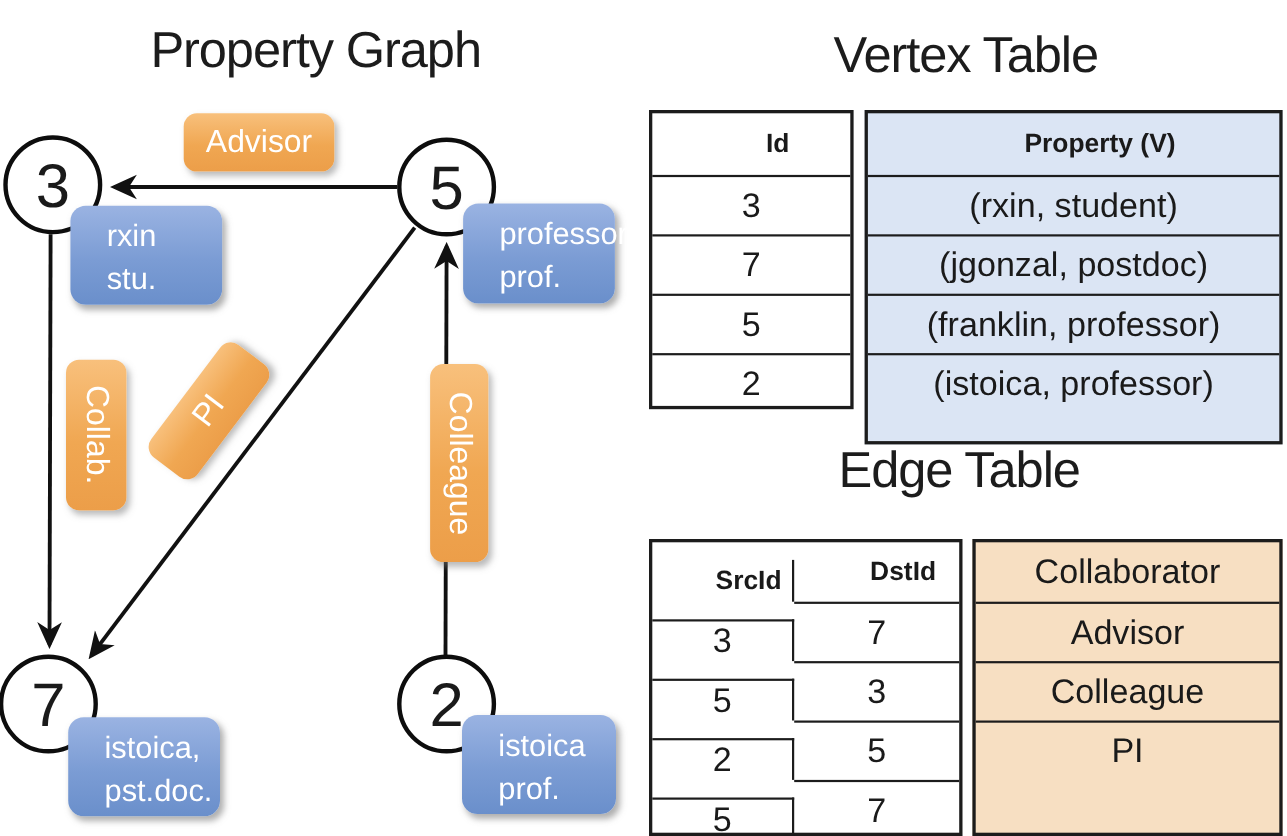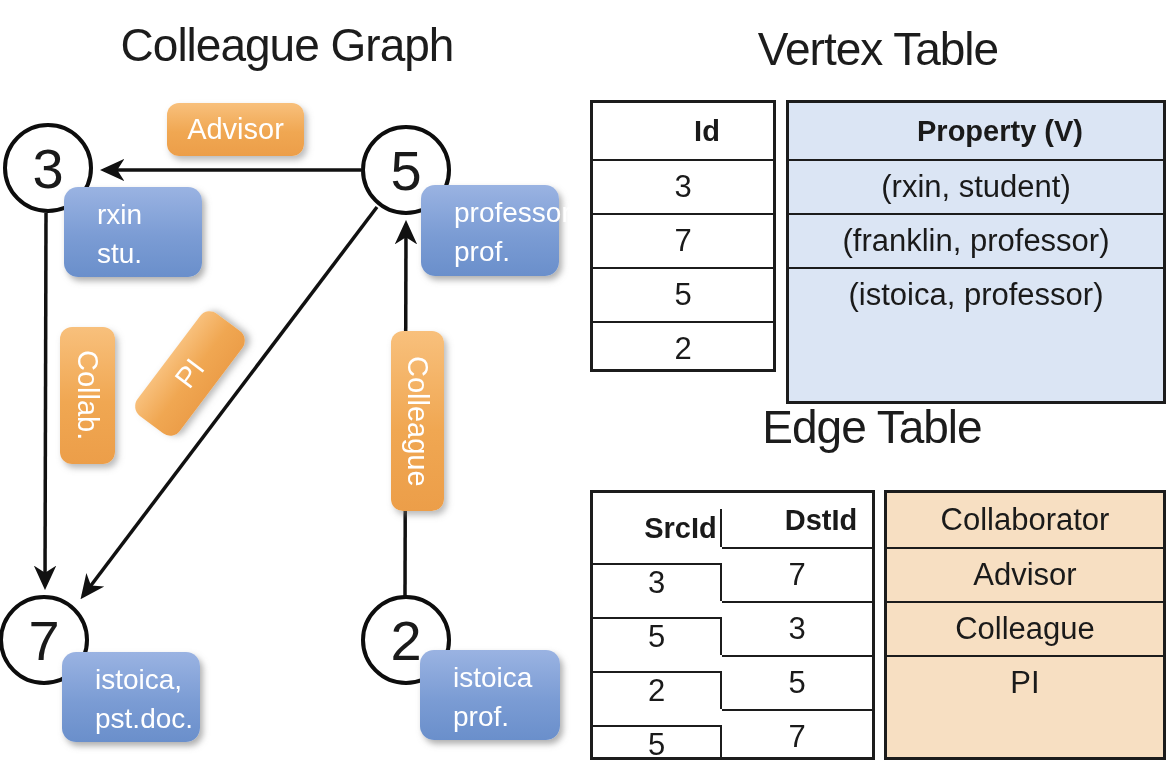--- a/index.html
+++ b/index.html
@@ -30,31 +30,31 @@
     box-shadow:3px 4px 6px rgba(120,120,120,0.5);
     color:#fff;font-size:29px;display:flex;align-items:center;justify-content:center;
   }
   .elabel .vtext{writing-mode:vertical-rl;}
   
   .tcol{position:absolute;border:3px solid #1c1c1c;box-sizing:border-box;display:grid;}
   .tcell{
     display:flex;align-items:center;justify-content:center;
     font-size:31px;border-top:2.5px solid #1c1c1c;box-sizing:border-box;white-space:nowrap;
   }
-  .tcell.head{font-weight:bold;font-size:29px;padding-left:48px;}
+  .tcell.head{font-weight:bold;font-size:24px;padding-left:48px;}
   .tcell:first-child, .tcell.no-top{border-top:none;}
   .vfill{background:var(--table-blue);}
   .efill{background:var(--table-tan);}
   .twocol{grid-template-columns:129px 1fr;}
   .twocol .tcell.rborder{border-right:2.5px solid #1c1c1c;margin-top:16px;}
 </style>
 </head>
 <body style="--orange-light: #f8c07c; --orange-mid: #f0a752; --orange-dark: #ec9e49; --blue-light: #9ab3e2; --blue-mid: #7b9cd4; --blue-dark: #6a8fcb; --table-blue: #dbe5f4; --table-tan: #f7dfc2;">
 
-<div class="title" style="left:287px;top:18px;">Colleague Graph</div>
+<div class="title" style="left:287px;top:18px;">Property Graph</div>
 
 <svg id="graph-canvas" viewBox="0 0 575 760" xmlns="http://www.w3.org/2000/svg">
   <defs>
     <marker id="arrow" viewBox="0 0 12 12" refX="10" refY="6" markerWidth="7" markerHeight="7" orient="auto-start-reverse">
       <path d="M0,0.5 L12,6 L0,11.5 L3.5,6 Z" fill="#111"></path>
     </marker>
   </defs>
   <line x1="361" y1="170" x2="104" y2="170" stroke="#111" stroke-width="3.5" marker-end="url(#arrow)"></line>
   <line x1="46" y1="213" x2="45" y2="586" stroke="#111" stroke-width="3.5" marker-end="url(#arrow)"></line>
   <line x1="377" y1="207" x2="83" y2="596" stroke="#111" stroke-width="3.5" marker-end="url(#arrow)"></line>
@@ -109,20 +109,21 @@
 <div class="tcol" style="left:590px;top:100px;width:186px;height:272px;grid-template-rows:56px 54px 54px 54px 54px;">
   <div class="tcell head">Id</div>
   <div class="tcell">3</div>
   <div class="tcell">7</div>
   <div class="tcell">5</div>
   <div class="tcell">2</div>
 </div>
 <div class="tcol vfill" style="left:786px;top:100px;width:380px;height:304px;grid-template-rows:56px 54px 54px 54px 54px;">
   <div class="tcell head">Property (V)</div>
   <div class="tcell">(rxin, student)</div>
+  <div class="tcell">(jgonzal, postdoc)</div>
   <div class="tcell">(franklin, professor)</div>
   <div class="tcell">(istoica, professor)</div>
 </div>
 
 <div class="title" style="left:872px;top:400px;">Edge Table</div>
 
 <div class="tcol twocol" style="left:590px;top:490px;width:285px;height:270px;grid-template-rows:54px 54px 54px 54px 54px;">
   <div class="tcell head rborder">SrcId</div>
   <div class="tcell head no-top">DstId</div>
   <div class="tcell rborder">3</div>

